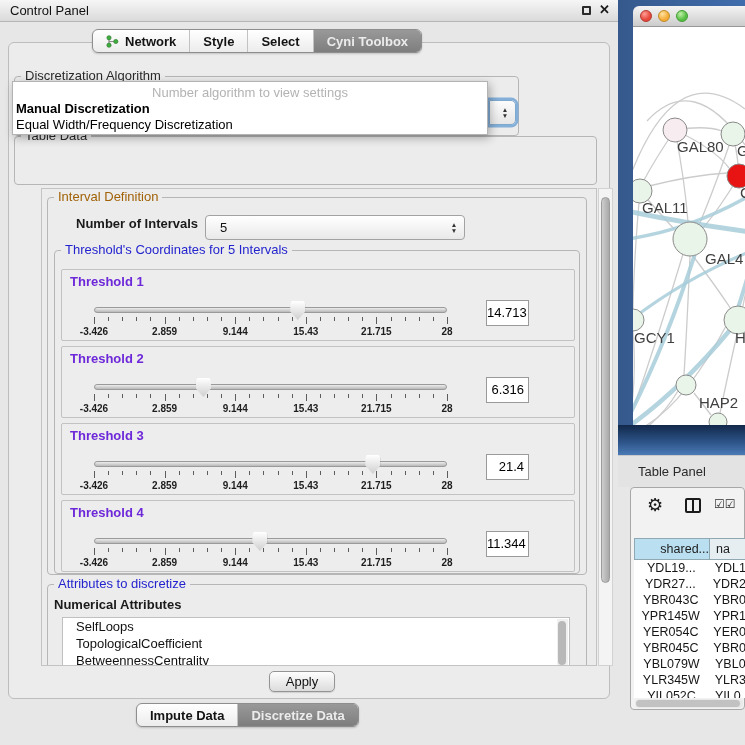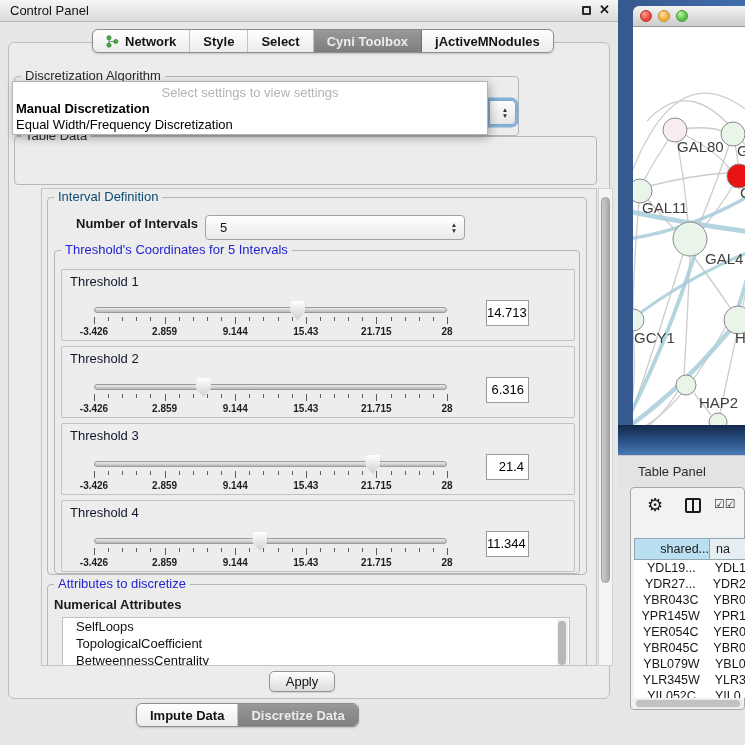--- a/index.html
+++ b/index.html
@@ -22,21 +22,21 @@
     color:#131313;border-right:1px solid #c2c2c2;white-space:nowrap;}
   .seg:last-child{border-right:none;}
   .seg.sel{background:linear-gradient(180deg,#999999,#7e7e7e);color:#ececec;border-right-color:#6f6f6f;}
 
   
   .main-panel{left:8px;top:42px;width:602px;height:657px;background:#ececec;
     border:1px solid #bdbdbd;border-radius:6px;}
 
   .grp{border:1px solid #b6b6b6;border-radius:4px;}
   .grp-ttl{position:absolute;top:-9px;left:6px;background:#ececec;padding:0 4px;font-size:13px;line-height:16px;}
-  .t-dark{color:#2a2a2a;} .t-green{color:#0c4a6e;} .t-blue{color:#2424cf;}
+  .t-dark{color:#2a2a2a;} .t-green{color:#a16207;} .t-blue{color:#2424cf;}
 
   .combo{background:linear-gradient(180deg,#ffffff,#e9e9e9);border:1px solid #a2a2a2;border-radius:4px;
     display:flex;align-items:center;font-size:13px;}
   .combo .ctxt{flex:1;padding-left:11px;color:#111;white-space:nowrap;overflow:hidden;}
   .arrows{display:flex;flex-direction:column;align-items:center;justify-content:center;
     width:20px;font-size:6.5px;line-height:5.5px;color:#333;}
 
   
   .combo-remnant{left:489px;top:100px;width:27px;height:25px;border-radius:0 5px 5px 0;
     background:linear-gradient(180deg,#fcfcfc,#e6e6e6);border:1px solid #7fa8cf;
@@ -52,21 +52,21 @@
   
   .scrollpane{left:41px;top:188px;width:556px;height:478px;border:1px solid #c3c3c3;
     background:#ececec;overflow:hidden;}
   .vsb{left:598px;top:188px;width:15px;height:478px;background:#f4f4f4;border:1px solid #d2d2d2;}
   .vsb-thumb{left:2px;top:8px;width:9px;height:386px;border-radius:5px;
     background:linear-gradient(90deg,#cdcdcd,#a9a9a9);border:1px solid #9b9b9b;}
 
   
   .thpanel{position:absolute;left:6px;width:514px;height:72px;background:#ededed;
     border:1px solid #c2c2c2;border-radius:2px;box-sizing:border-box;}
-  .thlbl{position:absolute;left:8px;top:4px;font-weight:normal;font-size:13px;color:#0f172a;}
+  .thlbl{position:absolute;left:8px;top:4px;font-weight:bold;font-size:13px;color:#6d28d9;}
   .track{position:absolute;left:32px;top:37px;width:353px;height:6px;border:1px solid #9a9a9a;
     border-radius:4px;background:linear-gradient(180deg,#ececec,#b9b9b9);box-sizing:border-box;}
   .thumb{position:absolute;top:31px;width:15px;height:19px;
     background:linear-gradient(180deg,#ffffff,#cfcfcf);
     clip-path:polygon(10% 0,90% 0,100% 14%,100% 55%,50% 100%,0 55%,0 14%);
     filter:drop-shadow(0 0 1px #7e7e7e);}
   .tick{position:absolute;top:47px;width:1px;background:#5c5c5c;}
   .tick.major{height:7px;} .tick.minor{height:4px;}
   .ticklbl{position:absolute;top:56px;transform:translateX(-50%);font-size:10px;font-weight:bold;color:#1d1d1d;}
   .valbox{position:absolute;left:424px;top:30px;width:43px;height:26px;background:#fff;
@@ -140,39 +140,36 @@
     </div>
     <div class="seg">
       <span>Style</span>
     </div>
     <div class="seg">
       <span>Select</span>
     </div>
     <div class="seg sel">
       <span>Cyni Toolbox</span>
     </div>
-    <div class="seg">
-      <span>jActiveMNodules</span>
-    </div>
   </div>
 
   <div class="abs main-panel"></div>
 
   <div class="abs grp" style="left:14px;top:76px;width:505px;height:60px;z-index:2">
     <div class="grp-ttl t-dark">Discretization Algorithm</div>
   </div>
   <div class="abs combo-remnant">
     <div class="arrows">
         <span>▲</span>
         <span>▼</span>
       </div>
   </div>
 
   <div class="abs popup">
-    <div class="prompt">Select settings to view settings</div>
+    <div class="prompt">Number algorithm to view settings</div>
     <div class="opt0">Manual Discretization</div>
     <div class="opt1">Equal Width/Frequency Discretization</div>
   </div>
 
   <div class="abs grp" style="left:14px;top:136px;width:583px;height:49px;z-index:2">
     <div class="grp-ttl t-dark">Table Data</div>
   </div>
 
   <div class="abs scrollpane">
 

